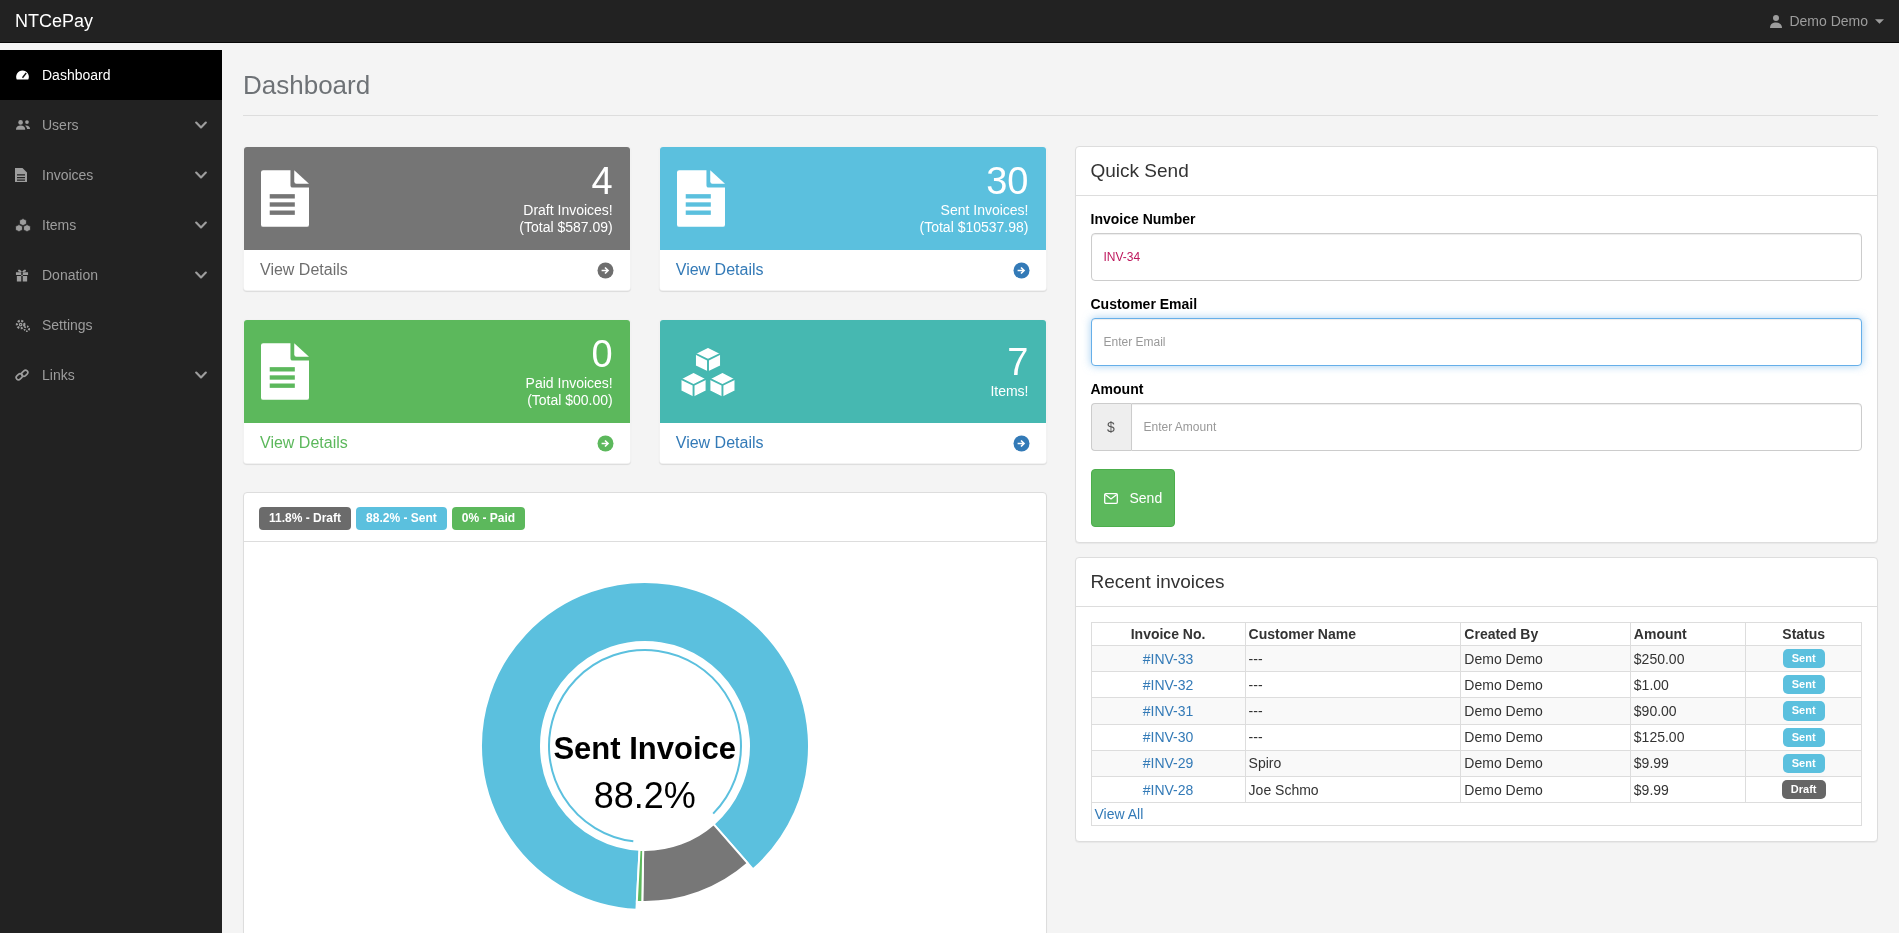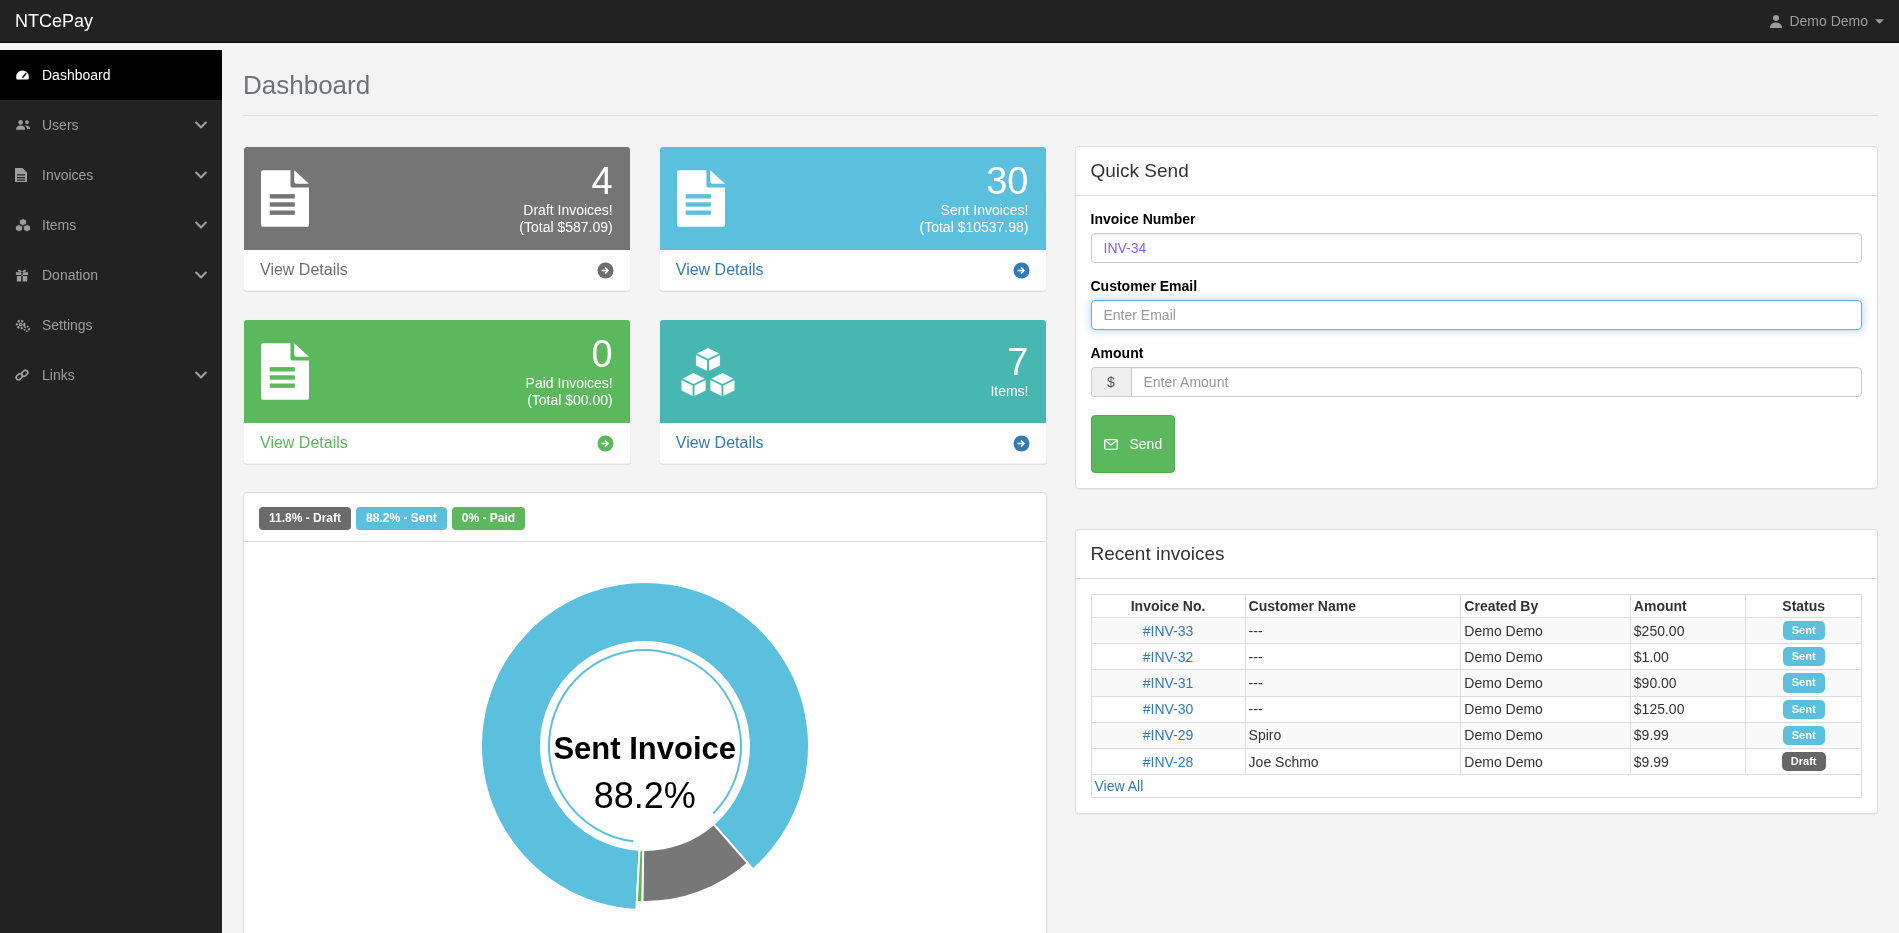--- a/index.html
+++ b/index.html
@@ -90,25 +90,25 @@
   .chart-body { position:relative; height:420px; }
   #donut { display:block; margin:28px auto 0; }
   .donut-center {
     position:absolute; top:204px; left:50%; width:320px; margin-left:-160px;
     text-align:center; transform:translateY(-50%); color:#000; pointer-events:none;
   }
   .donut-label { font-size:31px; font-weight:bold; line-height:1.2; }
   .donut-value { font-size:36px; margin-top:8px; }
 
   
-  .quick-send { margin-bottom:40px; }
+  .quick-send { margin-bottom:14px; }
   .form-group { margin-bottom:15px; }
   .form-label { display:block; font-size:14px; font-weight:bold; color:#000000; margin-bottom:6px; }
   .text-input {
-    width:100%; height:30px; padding:6px 12px; font-size:14px; color:#8b5cf6;
+    width:100%; height:48px; padding:6px 12px; font-size:12px; color:#be185d;
     background:#fff; border:1px solid #ccc; border-radius:4px;
     box-shadow:inset 0 1px 1px rgba(0,0,0,.075);
     font-family:"Liberation Sans", sans-serif;
   }
   .text-input::placeholder { color:#999; opacity:1; }
   .text-input.focused {
     border-color:#66afe9; outline:0;
     box-shadow:inset 0 1px 1px rgba(0,0,0,.075), 0 0 8px rgba(102,175,233,.6);
   }
   .input-group { display:flex; }

